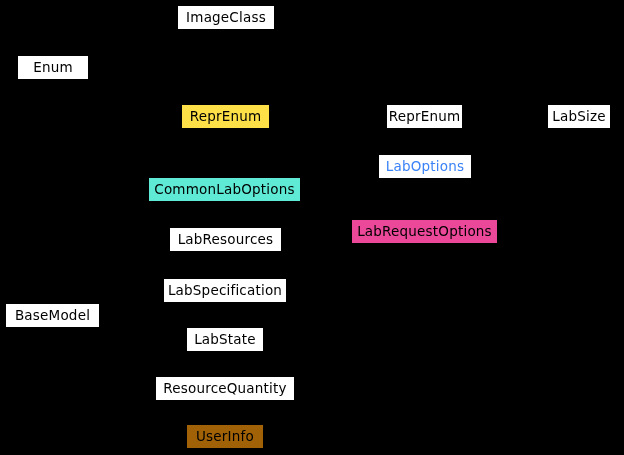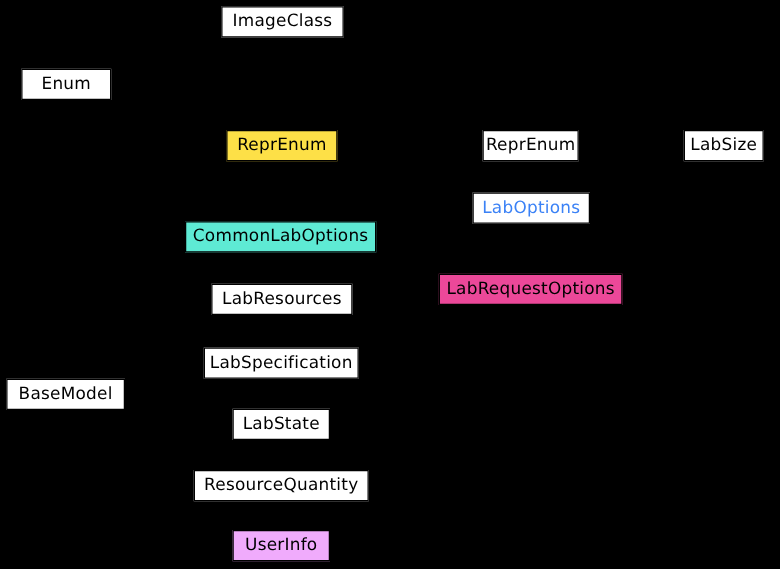--- a/index.html
+++ b/index.html
@@ -43,14 +43,14 @@
     <div class="class-node" style="left: 386px; top: 104px; width: 77px; height: 25px; background: rgb(255, 255, 255); border: 1px solid rgb(0, 0, 0); color: rgb(0, 0, 0);">ReprEnum</div>
     <div class="class-node" style="left: 547px; top: 104px; width: 64px; height: 25px; background: rgb(255, 255, 255); border: 1px solid rgb(0, 0, 0); color: rgb(0, 0, 0);">LabSize</div>
     <div class="class-node" style="left: 378px; top: 154px; width: 94px; height: 25px; background: rgb(255, 255, 255); border: 1px solid rgb(0, 0, 0); color: #3b82f6;">LabOptions</div>
     <div class="class-node" style="left: 148px; top: 177px; width: 153px; height: 25px; background: #5eead4; border: 1px solid rgb(0, 0, 0); color: rgb(0, 0, 0);">CommonLabOptions</div>
     <div class="class-node" style="left: 351px; top: 202px; width: 147px; height: 25px; background: #ec4899; border: 1px solid rgb(0, 0, 0); color: rgb(0, 0, 0); margin-top: 17px;">LabRequestOptions</div>
     <div class="class-node" style="left: 169px; top: 227px; width: 113px; height: 25px; background: rgb(255, 255, 255); border: 1px solid rgb(0, 0, 0); color: rgb(0, 0, 0);">LabResources</div>
     <div class="class-node" style="left: 163px; top: 278px; width: 124px; height: 25px; background: rgb(255, 255, 255); border: 1px solid rgb(0, 0, 0); color: rgb(0, 0, 0);">LabSpecification</div>
     <div class="class-node" style="left: 5px; top: 303px; width: 95px; height: 25px; background: rgb(255, 255, 255); border: 1px solid rgb(0, 0, 0); color: rgb(0, 0, 0);">BaseModel</div>
     <div class="class-node" style="left: 186px; top: 327px; width: 78px; height: 25px; background: rgb(255, 255, 255); border: 1px solid rgb(0, 0, 0); color: rgb(0, 0, 0);">LabState</div>
     <div class="class-node" style="left: 155px; top: 376px; width: 140px; height: 25px; background: rgb(255, 255, 255); border: 1px solid rgb(0, 0, 0); color: rgb(0, 0, 0);">ResourceQuantity</div>
-    <div class="class-node" style="left: 186px; top: 424px; width: 78px; height: 25px; background: #f0abfc; border: 1px solid rgb(0, 0, 0); color: rgb(0, 0, 0);">UserInfo</div>
+    <div class="class-node" style="left: 186px; top: 424px; width: 78px; height: 25px; background: #a16207; border: 1px solid rgb(0, 0, 0); color: rgb(0, 0, 0);">UserInfo</div>
   </div>
 
 </body></html>

